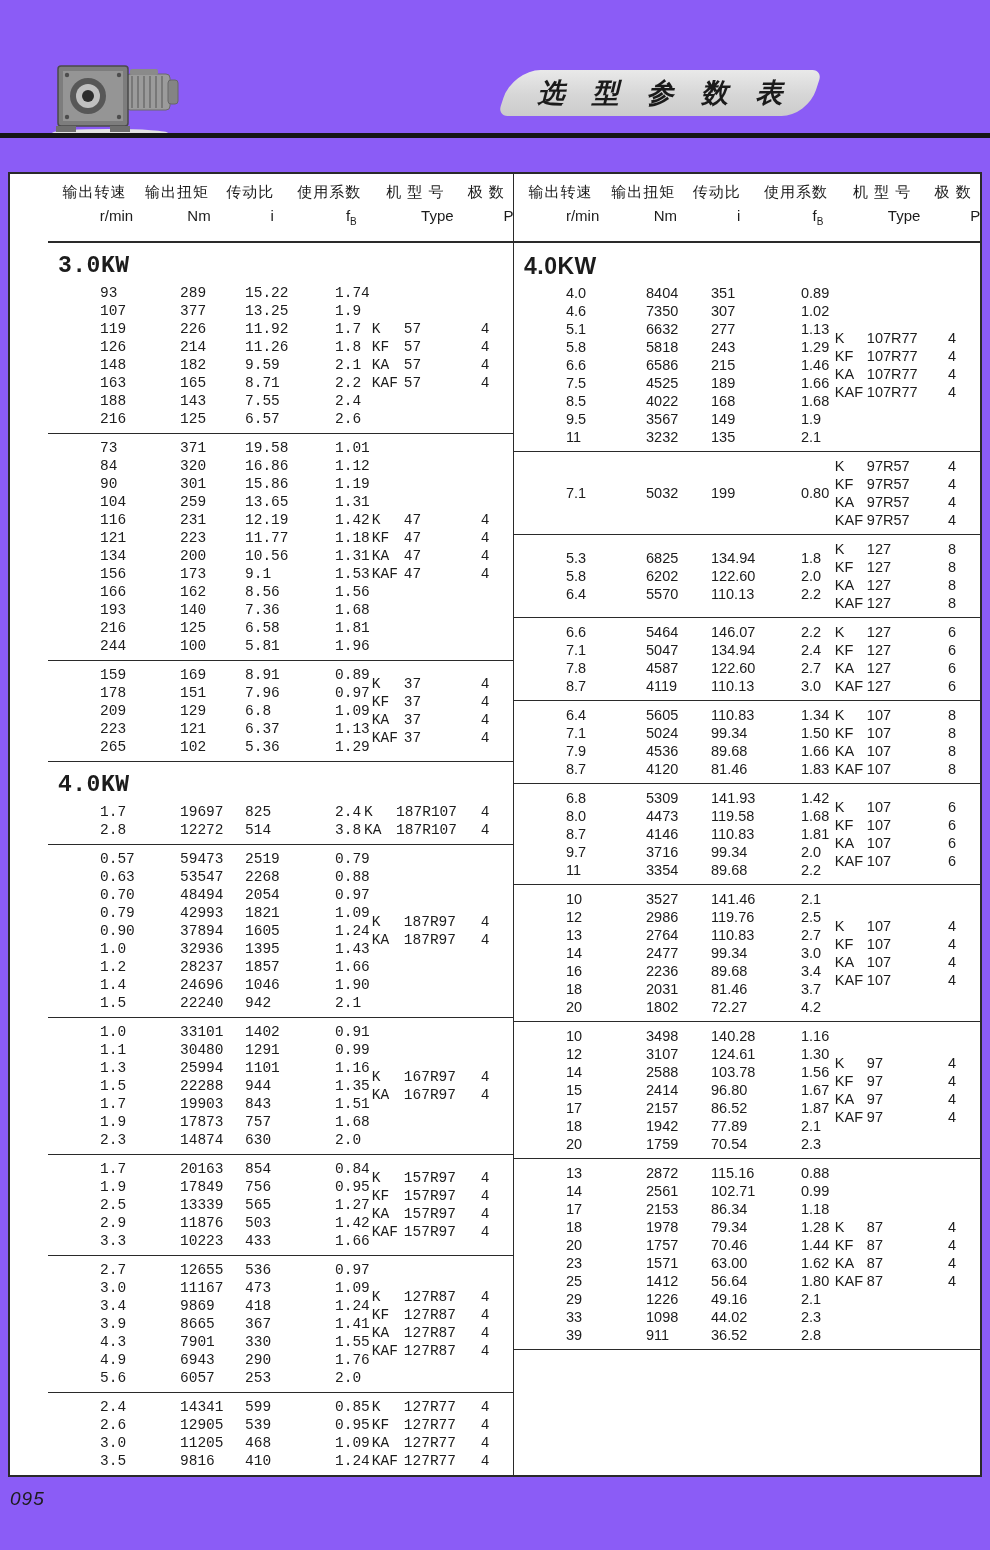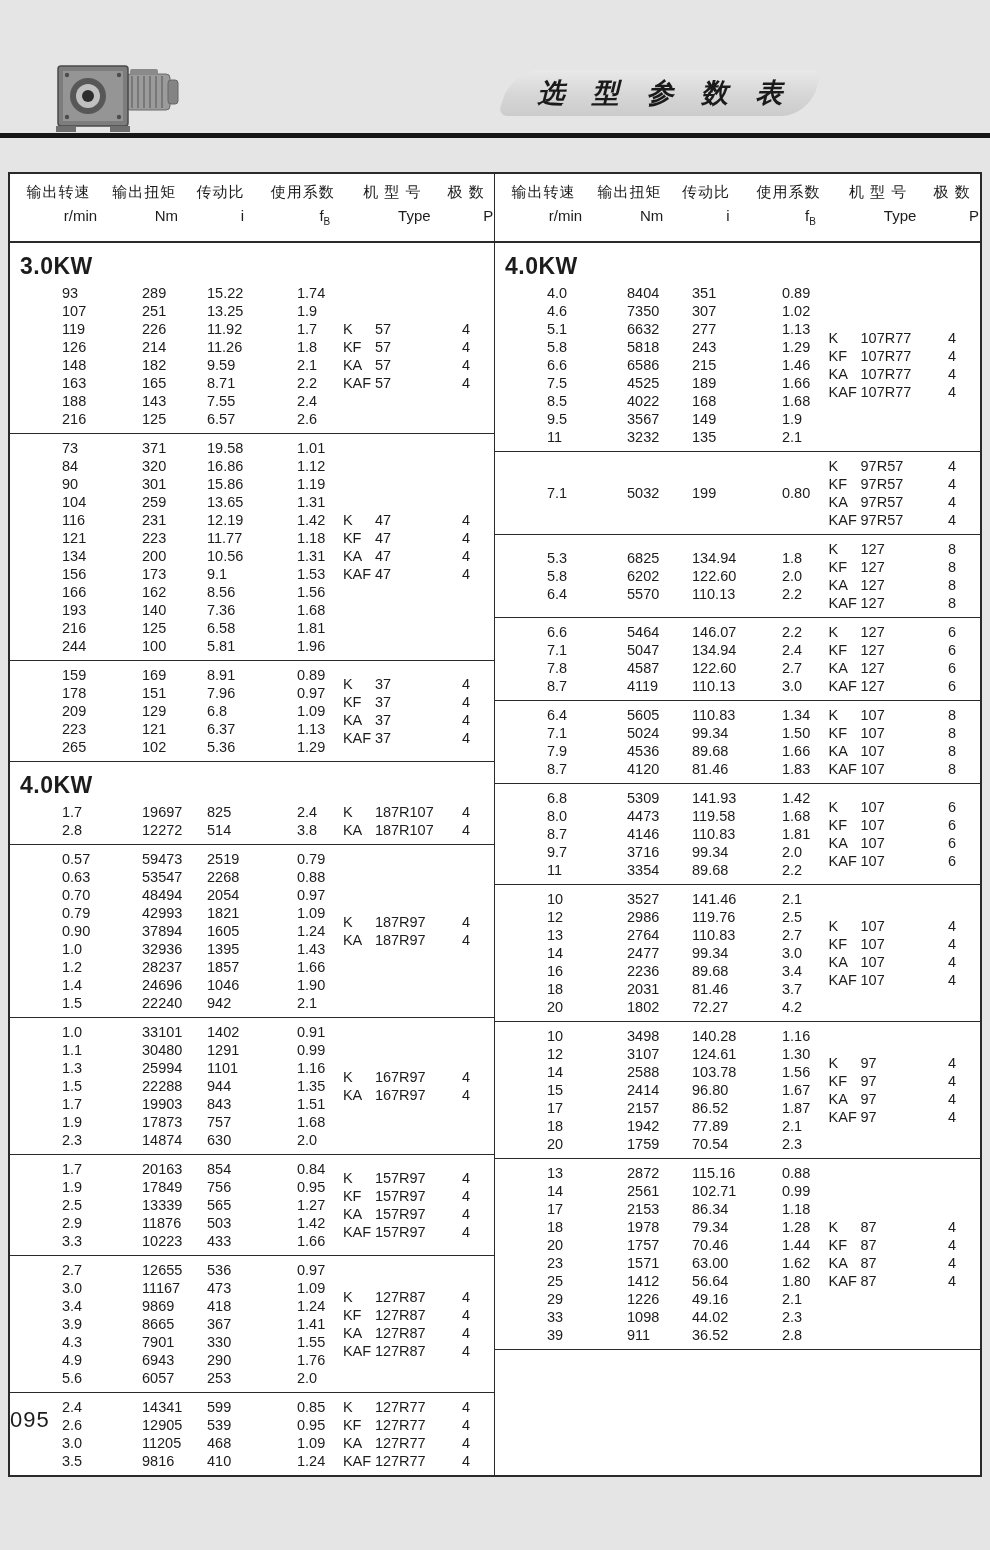--- a/index.html
+++ b/index.html
@@ -1,60 +1,60 @@
 <!DOCTYPE html>
 <html><head>
 <meta charset="utf-8">
 <style>
   * { margin:0; padding:0; box-sizing:border-box; }
   html,body { background:#ffffff; }
   body { font-family:"Liberation Sans","DejaVu Sans",sans-serif; color:#1c1c1c; }
-  .page { position:relative; width:990px; height:1550px; background:#e5e5e5; overflow:hidden; }
+  .page { position:relative; width:990px; height:1550px; background:#8b5cf6; overflow:hidden; }
 
   
   .page-header { position:relative; height:133px; }
   .motor-photo { position:absolute; left:38px; top:54px; }
   .banner { position:absolute; left:505px; top:70px; width:310px; height:46px; }
   .banner-bg { position:absolute; inset:0; background:linear-gradient(180deg,#e9e9e9 0%,#d6d6d6 55%,#cccccc 100%);
                transform:skewX(-18deg); border-radius:28px 10px 26px 10px; }
   .banner-text { position:absolute; inset:0; display:flex; align-items:center; justify-content:center;
                  font-size:27px; font-weight:bold; font-style:italic; letter-spacing:10px;
                  color:#1a1a1a; padding-left:10px; }
   .rule { position:absolute; left:0; top:133px; width:990px; height:5px; background:#161616; }
 
   
-  .sel-table { position:absolute; left:8px; top:172px; width:974px; border:2px solid #2a2a2a; background:#fff; }
+  .sel-table { position:absolute; left:8px; top:172px; width:974px; border:2px solid #2a2a2a; background:#fff;padding-left:38px; }
   .thead { display:flex; border-bottom:2px solid #2a2a2a; }
   .half-head { width:50%; display:grid; grid-template-columns:20% 15.5% 16% 18% 19% 11.5%; padding:6px 0 7px 0; }
   .half-head:first-child { border-right:1.5px solid #2a2a2a; }
   .hcol { text-align:center; }
   .hlabel { font-size:15px; line-height:24px; letter-spacing:1px; }
   .hunit { font-size:15px; line-height:24px;margin-left:44px; }
   .hunit sub { font-size:10px; }
 
   .tbody { display:flex; align-items:stretch; }
   .half { width:50%; display:flex; flex-direction:column; }
-  .half.left { border-right:1.5px solid #2a2a2a; }
+  .half.left { border-right:1.5px solid #2a2a2a;font-family:Liberation Mono, monospace; }
   .half > .block { border-bottom:1px solid #2a2a2a; padding:5px 0; }
   .half.left > .block:last-child { border-bottom:none; }
   .half .filler { flex:1; border-bottom:none; }
 
   .section-title { font-size:23px; font-weight:bold; line-height:36px; padding-left:10px; letter-spacing:0.5px; }
 
   .group { display:flex; align-items:center; }
   .rows-part { width:67%;margin-left:20px; }
   .nrow { display:grid; grid-template-columns:80px 65px 90px 1fr; padding-left:32px; }
   .ncell { font-size:14.5px; line-height:18px; white-space:nowrap; }
   .types-part { width:33%; }
   .trow { display:grid; grid-template-columns:1fr 56px; }
   .tname { font-size:14.5px; line-height:18px; white-space:nowrap; padding-left:2px; }
   .tprefix { display:inline-block; width:32px; }
   .tp { font-size:14.5px; line-height:18px; text-align:center; }
 
-  .page-number { position:absolute; left:10px; top:1407px; font-size:22px; color:#1c1c1c; letter-spacing:1px; }
+  .page-number { position:absolute; left:10px; top:1488px; font-size:19px; color:#1c1c1c; letter-spacing:1px;font-style:italic; }
 </style>
 </head>
 <body>
 
 <div class="page">
   <div class="page-header">
     <svg class="motor-photo" width="150" height="85" viewBox="0 0 150 85">
       <ellipse cx="72" cy="79" rx="58" ry="4" fill="#e3e3e3"></ellipse>
       <rect x="88" y="20" width="44" height="36" rx="4" fill="#9b9b9b" stroke="#6a6a6a" stroke-width="1"></rect>
       <rect x="92" y="15" width="28" height="6" rx="2" fill="#8a8a8a"></rect>
@@ -148,21 +148,21 @@
             <div class="group">
               <div class="rows-part">
                 <div class="nrow">
                   <div class="ncell">93</div>
                   <div class="ncell">289</div>
                   <div class="ncell">15.22</div>
                   <div class="ncell">1.74</div>
                 </div>
                 <div class="nrow">
                   <div class="ncell">107</div>
-                  <div class="ncell">251</div>
+                  <div class="ncell">377</div>
                   <div class="ncell">13.25</div>
                   <div class="ncell">1.9</div>
                 </div>
                 <div class="nrow">
                   <div class="ncell">119</div>
                   <div class="ncell">226</div>
                   <div class="ncell">11.92</div>
                   <div class="ncell">1.7</div>
                 </div>
                 <div class="nrow">

